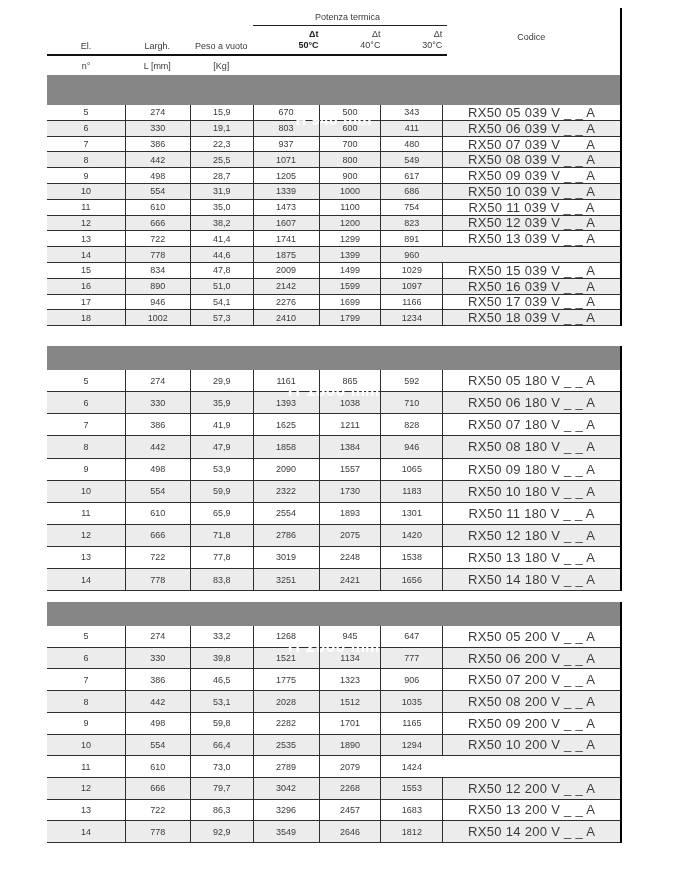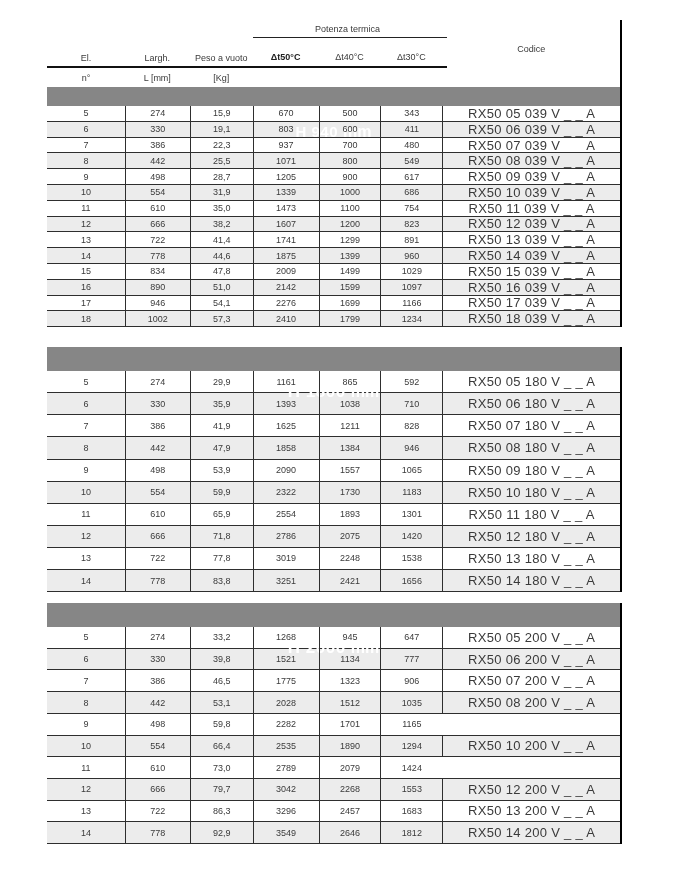--- a/index.html
+++ b/index.html
@@ -2,21 +2,21 @@
 <html><head>
 <meta charset="utf-8">
 <style>
   html,body { margin:0; padding:0; background:#fff; }
   body {
     width:674px; height:870px; overflow:hidden;
     font-family:"Liberation Sans", sans-serif;
     color:#333;
     -webkit-font-smoothing:antialiased;
   }
-  .page { padding:20px 0 0 47px;border-radius:25px; }
+  .page { padding:8px 0 0 47px;border-radius:25px; }
   .tablewrap { width:575px; }
 
   
   .grid7 {
     display:grid;
     grid-template-columns:13.6% 11.3% 11% 11.5% 10.8% 10.8% auto;
     box-sizing:border-box;
   }
 
   
@@ -28,41 +28,41 @@
   }
   .hrowA::after {
     content:""; position:absolute; left:35.9%; width:33.9%; bottom:0;
     border-bottom:1px solid #222;
   }
   .hrowB { height:28px; }
   .hrowB .hcell {
     display:flex; align-items:flex-end; justify-content:center;
     font-size:9px; padding-bottom:3px; color:#3a3a3a;
   }
-  .hrowB .dt { flex-direction:row; line-height:1.2; }
+  .hrowB .dt { flex-direction:column; justify-content:flex-end; line-height:1.2; }
   .hrowB .dt.bold { font-weight:bold; color:#222; }
   .hrowB .codice-h { align-items:center; padding-bottom:6px; }
   .hline { height:0; border-bottom:2px solid #111; width:69.8%; }
   .hrowC { height:19px; }
   .hrowC .hcell {
     display:flex; align-items:center; justify-content:center;
     font-size:9px; color:#3a3a3a;
   }
   .hrowC .watt { grid-column:4/7; }
 
   
   .section { border-right:2px solid #000; }
   .band {
     background:#868686; color:#fff;
     display:flex; align-items:baseline; justify-content:center; gap:5px;
     font-weight:bold;
   }
   .band .t { letter-spacing:0.5px; }
   .band .u { font-size:16px;margin-top:36px; }
-  .sec-0 .band { height:19px; } .sec-0 .band .t { font-size:15px; }
+  .sec-0 .band { height:30px; } .sec-0 .band .t { font-size:15px; }
   .sec-1 .band, .sec-2 .band { height:24px; }
   .sec-1 .band .t, .sec-2 .band .t { font-size:17px; }
 
   .trow { border-bottom:1px solid #2e2e2e; box-sizing:border-box; }
   .sec-0 .trow { height:15.8px; }
   .sec-1 .trow { height:22.1px; }
   .sec-2 .trow { height:21.7px; }
   .trow.alt { background:#ececec; }
   .cell {
     display:flex; align-items:center; justify-content:center;
@@ -199,21 +199,20 @@
               <div class="cell c5">891</div>
               <div class="cell c6">RX50 13 039 V _ _ A</div>
             </div>
             <div class="grid7 trow alt">
               <div class="cell c0">14</div>
               <div class="cell c1">778</div>
               <div class="cell c2">44,6</div>
               <div class="cell c3">1875</div>
               <div class="cell c4">1399</div>
               <div class="cell c5">960</div>
-              <div class="cell c6">RX50 14 039 V _ _ A</div>
             </div>
             <div class="grid7 trow">
               <div class="cell c0">15</div>
               <div class="cell c1">834</div>
               <div class="cell c2">47,8</div>
               <div class="cell c3">2009</div>
               <div class="cell c4">1499</div>
               <div class="cell c5">1029</div>
               <div class="cell c6">RX50 15 039 V _ _ A</div>
             </div>
@@ -388,20 +387,21 @@
               <div class="cell c5">1035</div>
               <div class="cell c6">RX50 08 200 V _ _ A</div>
             </div>
             <div class="grid7 trow">
               <div class="cell c0">9</div>
               <div class="cell c1">498</div>
               <div class="cell c2">59,8</div>
               <div class="cell c3">2282</div>
               <div class="cell c4">1701</div>
               <div class="cell c5">1165</div>
+              <div class="cell c6">RX50 09 200 V _ _ A</div>
             </div>
             <div class="grid7 trow alt">
               <div class="cell c0">10</div>
               <div class="cell c1">554</div>
               <div class="cell c2">66,4</div>
               <div class="cell c3">2535</div>
               <div class="cell c4">1890</div>
               <div class="cell c5">1294</div>
               <div class="cell c6">RX50 10 200 V _ _ A</div>
             </div>

